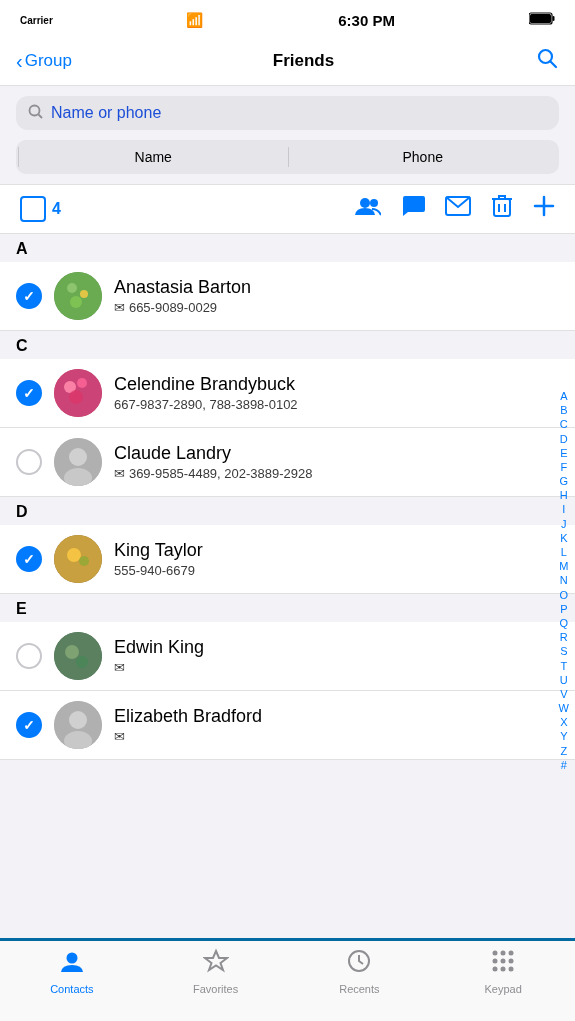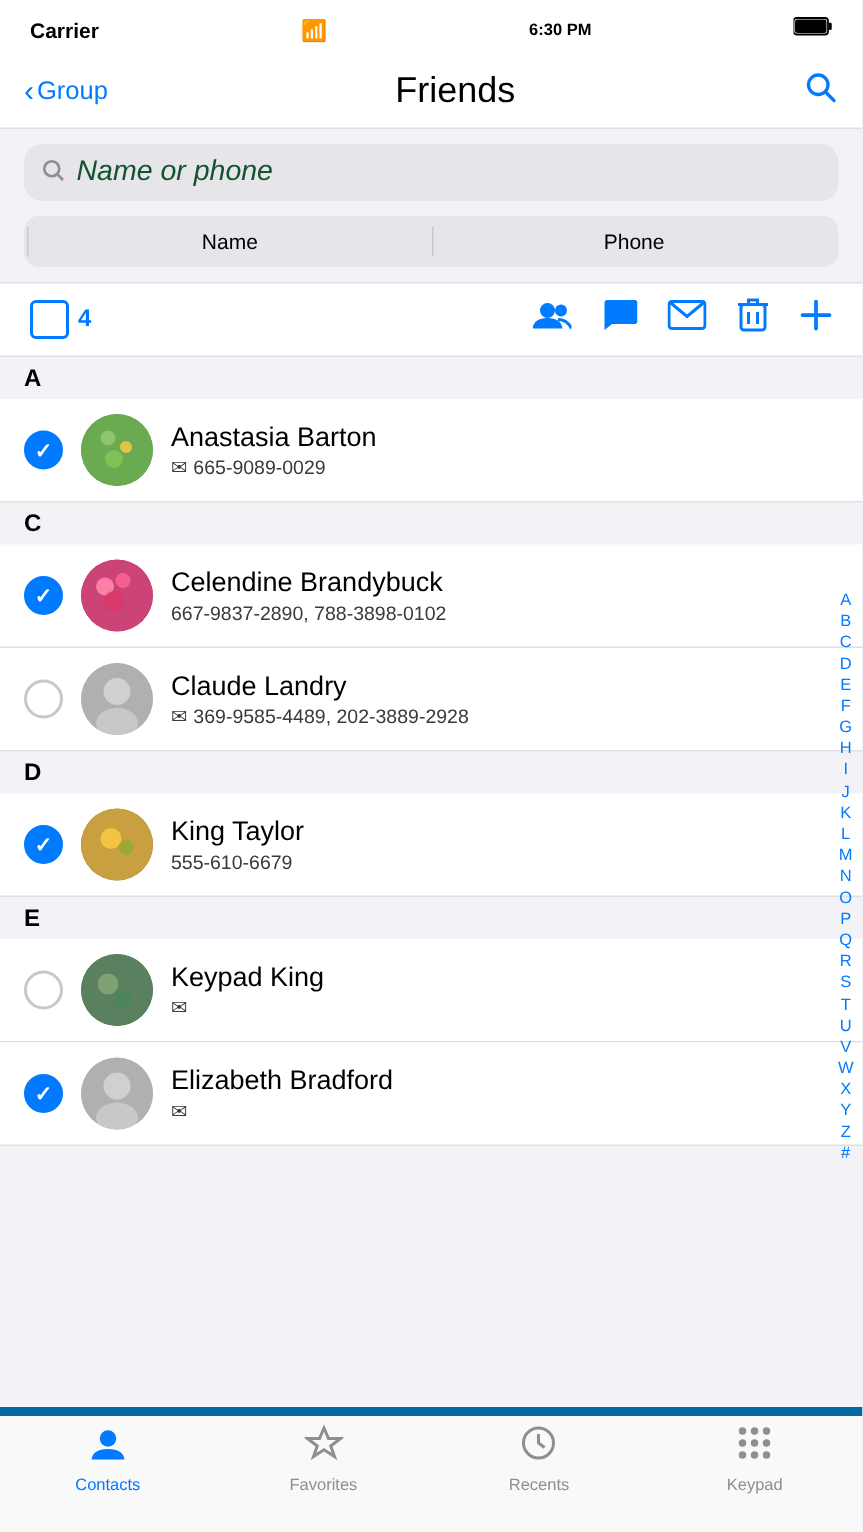--- a/index.html
+++ b/index.html
@@ -14,22 +14,22 @@
 
     
     .status-bar {
       display: flex;
       justify-content: space-between;
       align-items: center;
       padding: 8px 20px 4px;
       background: #fff;
       height: 36px;
     }
-    .status-carrier { font-size: 14px; font-weight: 600; color: #000; }
-    .status-time { font-size: 11px; font-weight: 600; color: #000; }
+    .status-carrier { font-size: 10px; font-weight: 600; color: #000; }
+    .status-time { font-size: 15px; font-weight: 600; color: #000; }
     .status-icons { display: flex; align-items: center; gap: 6px; }
 
     
     .nav-bar {
       background: #fff;
       display: flex;
       align-items: center;
       justify-content: space-between;
       padding: 8px 16px;
       border-bottom: 1px solid #e0e0e0;
@@ -42,22 +42,22 @@
       font-size: 17px;
       gap: 2px;
       cursor: pointer;
     }
     .nav-back-chevron {
       font-size: 20px;
       color: #007aff;
       line-height: 1;
     }
     .nav-title {
-      font-size: 24px;
-      font-weight: 400;
+      font-size: 17px;
+      font-weight: 700;
       color: #000;
     }
     .nav-search {
       color: #007aff;
       font-size: 22px;
       cursor: pointer;
     }
 
     
     .search-bar-container {
@@ -66,21 +66,21 @@
     }
     .search-bar {
       background: #e5e5ea;
       border-radius: 12px;
       display: flex;
       align-items: center;
       padding: 8px 12px;
       gap: 8px;
     }
     .search-bar-icon { color: #8e8e93; font-size: 15px; }
-    .search-bar-text { color: #14532d; font-size: 19px; font-style: italic; }
+    .search-bar-text { color: #1d4ed8; font-size: 16px; }
 
     
     .segment-control {
       background: #f2f2f7;
       padding: 0 16px 10px;
     }
     .segment-inner {
       background: #e5e5ea;
       border-radius: 10px;
       display: flex;
@@ -239,21 +239,21 @@
       padding: 0 2px;
     }
 
     
     .tab-bar {
       position: absolute;
       bottom: 0;
       left: 0;
       right: 0;
       background: #f9f9f9;
-      border-top: 6px solid #0369a1;
+      border-top: 3px solid #0369a1;
       display: flex;
       height: 83px;
       padding-bottom: 20px;
     }
     .tab-item {
       flex: 1;
       display: flex;
       flex-direction: column;
       align-items: center;
       justify-content: center;
@@ -431,37 +431,37 @@
     <div class="contact-avatar avatar-david">
       <svg viewBox="0 0 48 48">
           <circle cx="24" cy="24" r="24" fill="#c8a040"></circle>
           <circle cx="20" cy="20" r="7" fill="#ffcc44" opacity="0.8"></circle>
           <circle cx="30" cy="26" r="5" fill="#88aa33" opacity="0.7"></circle>
         </svg>
     </div>
     <div class="contact-info">
       <div class="contact-name">King Taylor</div>
       <div class="contact-detail">
-        <span>555-610-6679</span>
+        <span>555-940-6679</span>
       </div>
     </div>
   </div>
 
   <div class="section-header">E</div>
   <div class="contact-item">
     <div class="contact-check"></div>
     <div class="contact-avatar avatar-edwin">
       <svg viewBox="0 0 48 48">
           <circle cx="24" cy="24" r="24" fill="#5a8060"></circle>
           <circle cx="18" cy="20" r="7" fill="#88aa77" opacity="0.8"></circle>
           <circle cx="28" cy="30" r="6" fill="#448855" opacity="0.7"></circle>
         </svg>
     </div>
     <div class="contact-info">
-      <div class="contact-name">Keypad King</div>
+      <div class="contact-name">Edwin King</div>
       <div class="contact-detail">
         <span style="font-size:13px;">✉</span>
       </div>
     </div>
   </div>
   <div class="contact-item">
     <div class="contact-check checked"></div>
     <div class="contact-avatar avatar-elizabeth">
       <svg viewBox="0 0 48 48">
           <circle cx="24" cy="24" r="24" fill="#b0b0b0"></circle>

